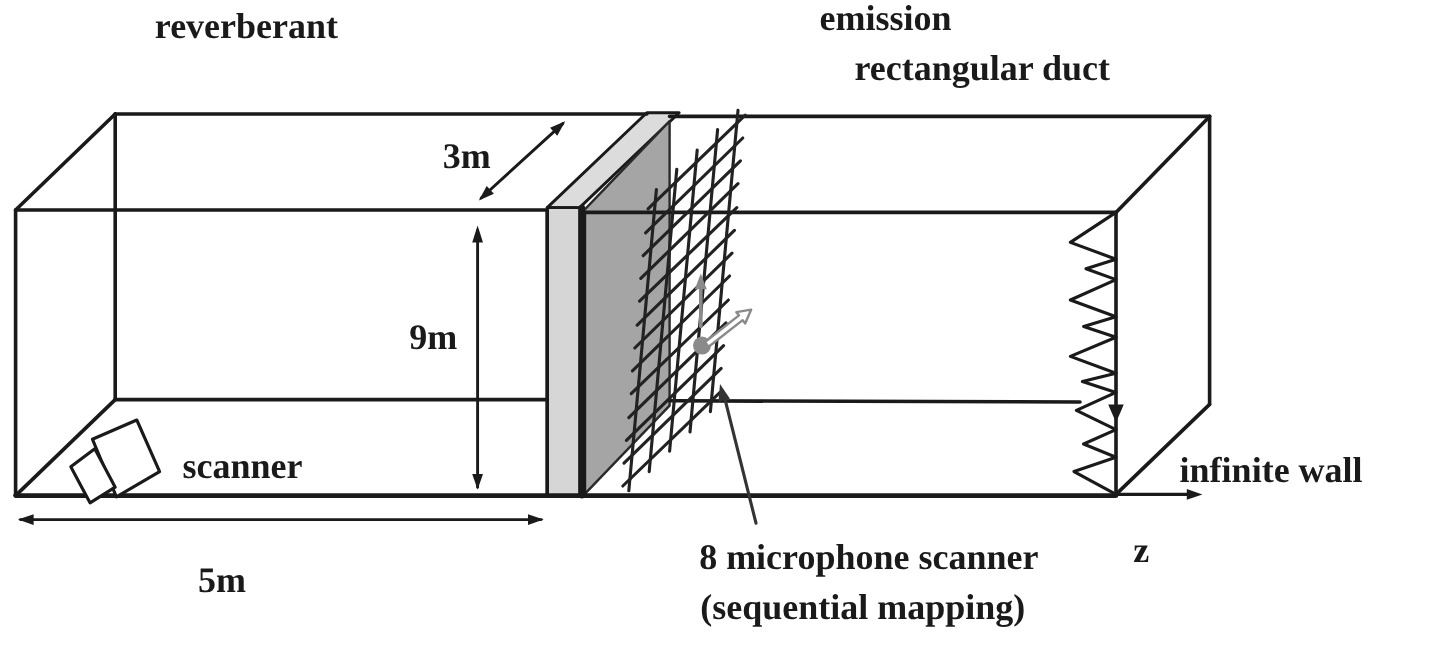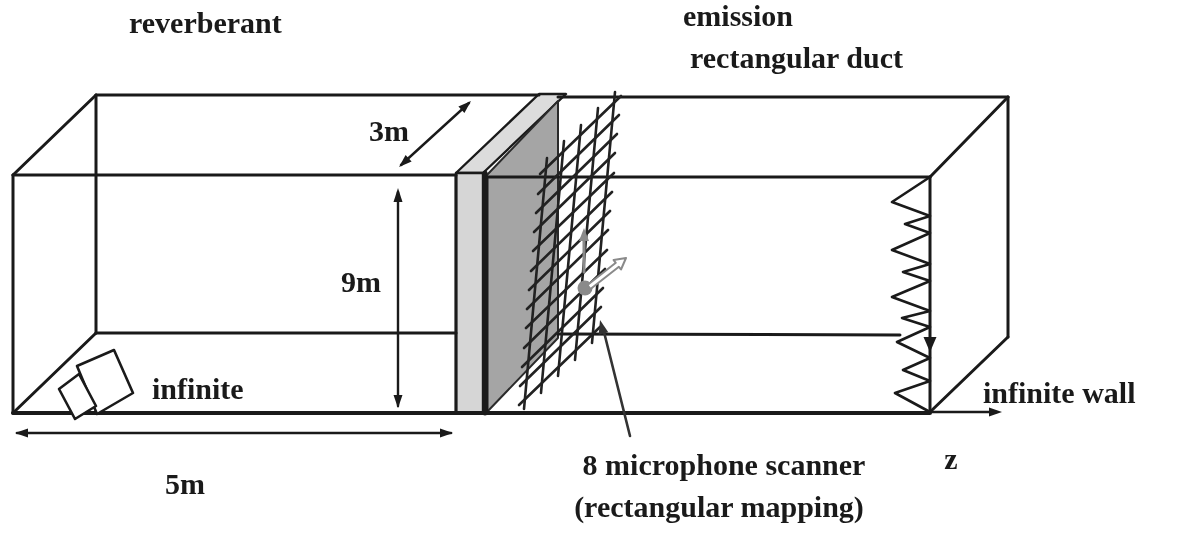--- a/index.html
+++ b/index.html
@@ -124,27 +124,27 @@
 
     <g stroke="#333333" stroke-width="2.6">
       <line x1="630" y1="436" x2="603" y2="328"></line>
       <polygon points="600,320 608.3,332.3 598.7,334.8" fill="#333333" stroke="none"></polygon>
     </g>
   </svg>
 
   <div class="lbl" style="left:129px;top:8px">reverberant</div>
 
   <div class="lbl" style="left:683px;top:1px">emission</div>
-  <div class="lbl" style="left:690px;top:43px">rectangular duct</div>
+  <div class="lbl" style="left:712px;top:43px">rectangular duct</div>
 
   <div class="lbl center" style="left:389px;top:131px">3m</div>
   <div class="lbl center" style="left:361px;top:282px">9m</div>
   <div class="lbl center" style="left:185px;top:484px">5m</div>
 
-  <div class="lbl vcenter" style="left:152px;top:389px">infinite</div>
+  <div class="lbl vcenter" style="left:152px;top:389px">scanner</div>
 
   <div class="lbl vcenter" style="left:983px;top:393px">infinite wall</div>
 
   <div class="lbl center" style="left:951px;top:459px">z</div>
 
   <div class="lbl center" style="left:724px;top:465px">8 microphone scanner</div>
-  <div class="lbl center" style="left:719px;top:507px">(rectangular mapping)</div>
+  <div class="lbl center" style="left:719px;top:507px">(sequential mapping)</div>
 </div>
 
 </body></html>

